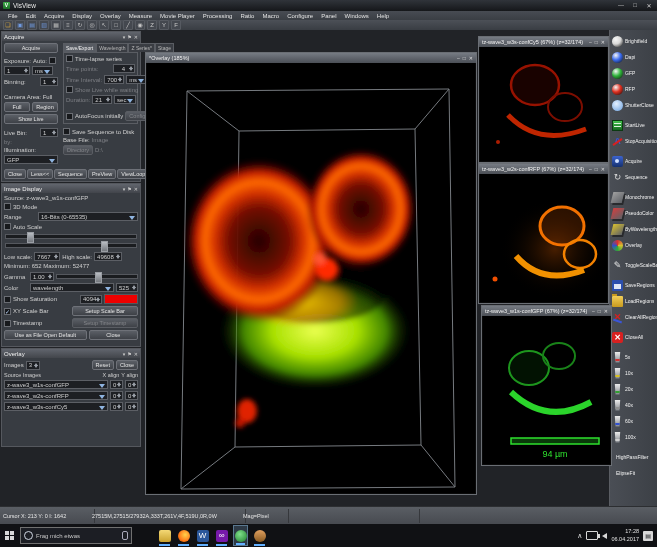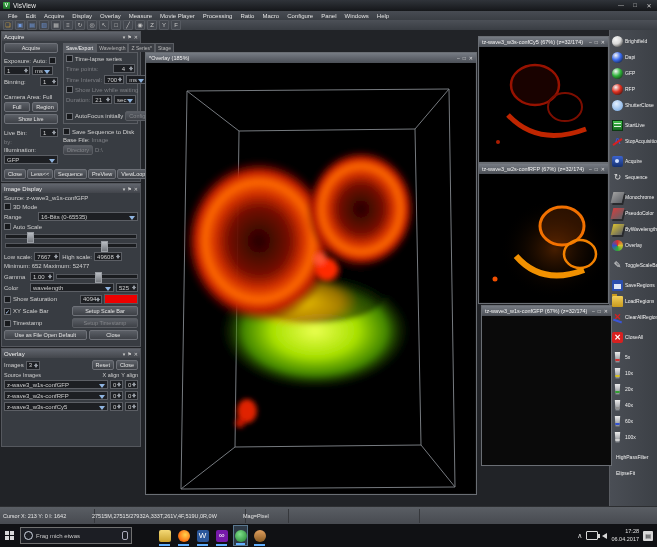--- a/index.html
+++ b/index.html
@@ -542,20 +542,31 @@
 
     <div class="child" style="left:481px;top:275px;width:131px;height:161px;z-index:4;">
       <div class="chead">
         <span style="overflow:hidden;white-space:nowrap;">tz-wave3_w1s-confGFP (67%) (z=32/174)</span>
         <span class="wc">
             <span>–</span>
             <span>□</span>
             <span>✕</span>
           </span>
       </div>
+      <div class="ccanvas">
+        <svg width="129" height="150" viewBox="0 0 129 150">
+          <g fill="none" opacity="0.95">
+            <ellipse cx="46" cy="52" rx="20" ry="17" stroke="#1f9e1f" stroke-width="2" fill="rgba(10,80,10,0.25)"></ellipse>
+            <ellipse cx="76" cy="40" rx="16" ry="13" stroke="#1b8a1b" stroke-width="2"></ellipse>
+            <path d="M28 76 Q 64 110 108 86" stroke="#2ee02e" stroke-width="6"></path>
+          </g>
+          <rect x="28" y="122" width="88" height="6" fill="#0a3a0a" stroke="#2ee02e" stroke-width="1.5"></rect>
+          <text x="72" y="141" text-anchor="middle" font-size="9" fill="#2ee02e">94 µm</text>
+        </svg>
+      </div>
     </div>
 
     <div class="rtb" id="right-toolbar-items">
         <div class="rt-item">
           <span class="ric ic-sphere" style="--c: #d8d8d8;"></span>
           <span class="rt-label">Brightfield</span>
         </div>
         <div class="rt-item">
           <span class="ric ic-sphere" style="--c: #3b6cf0;"></span>
           <span class="rt-label">Dapi</span>

